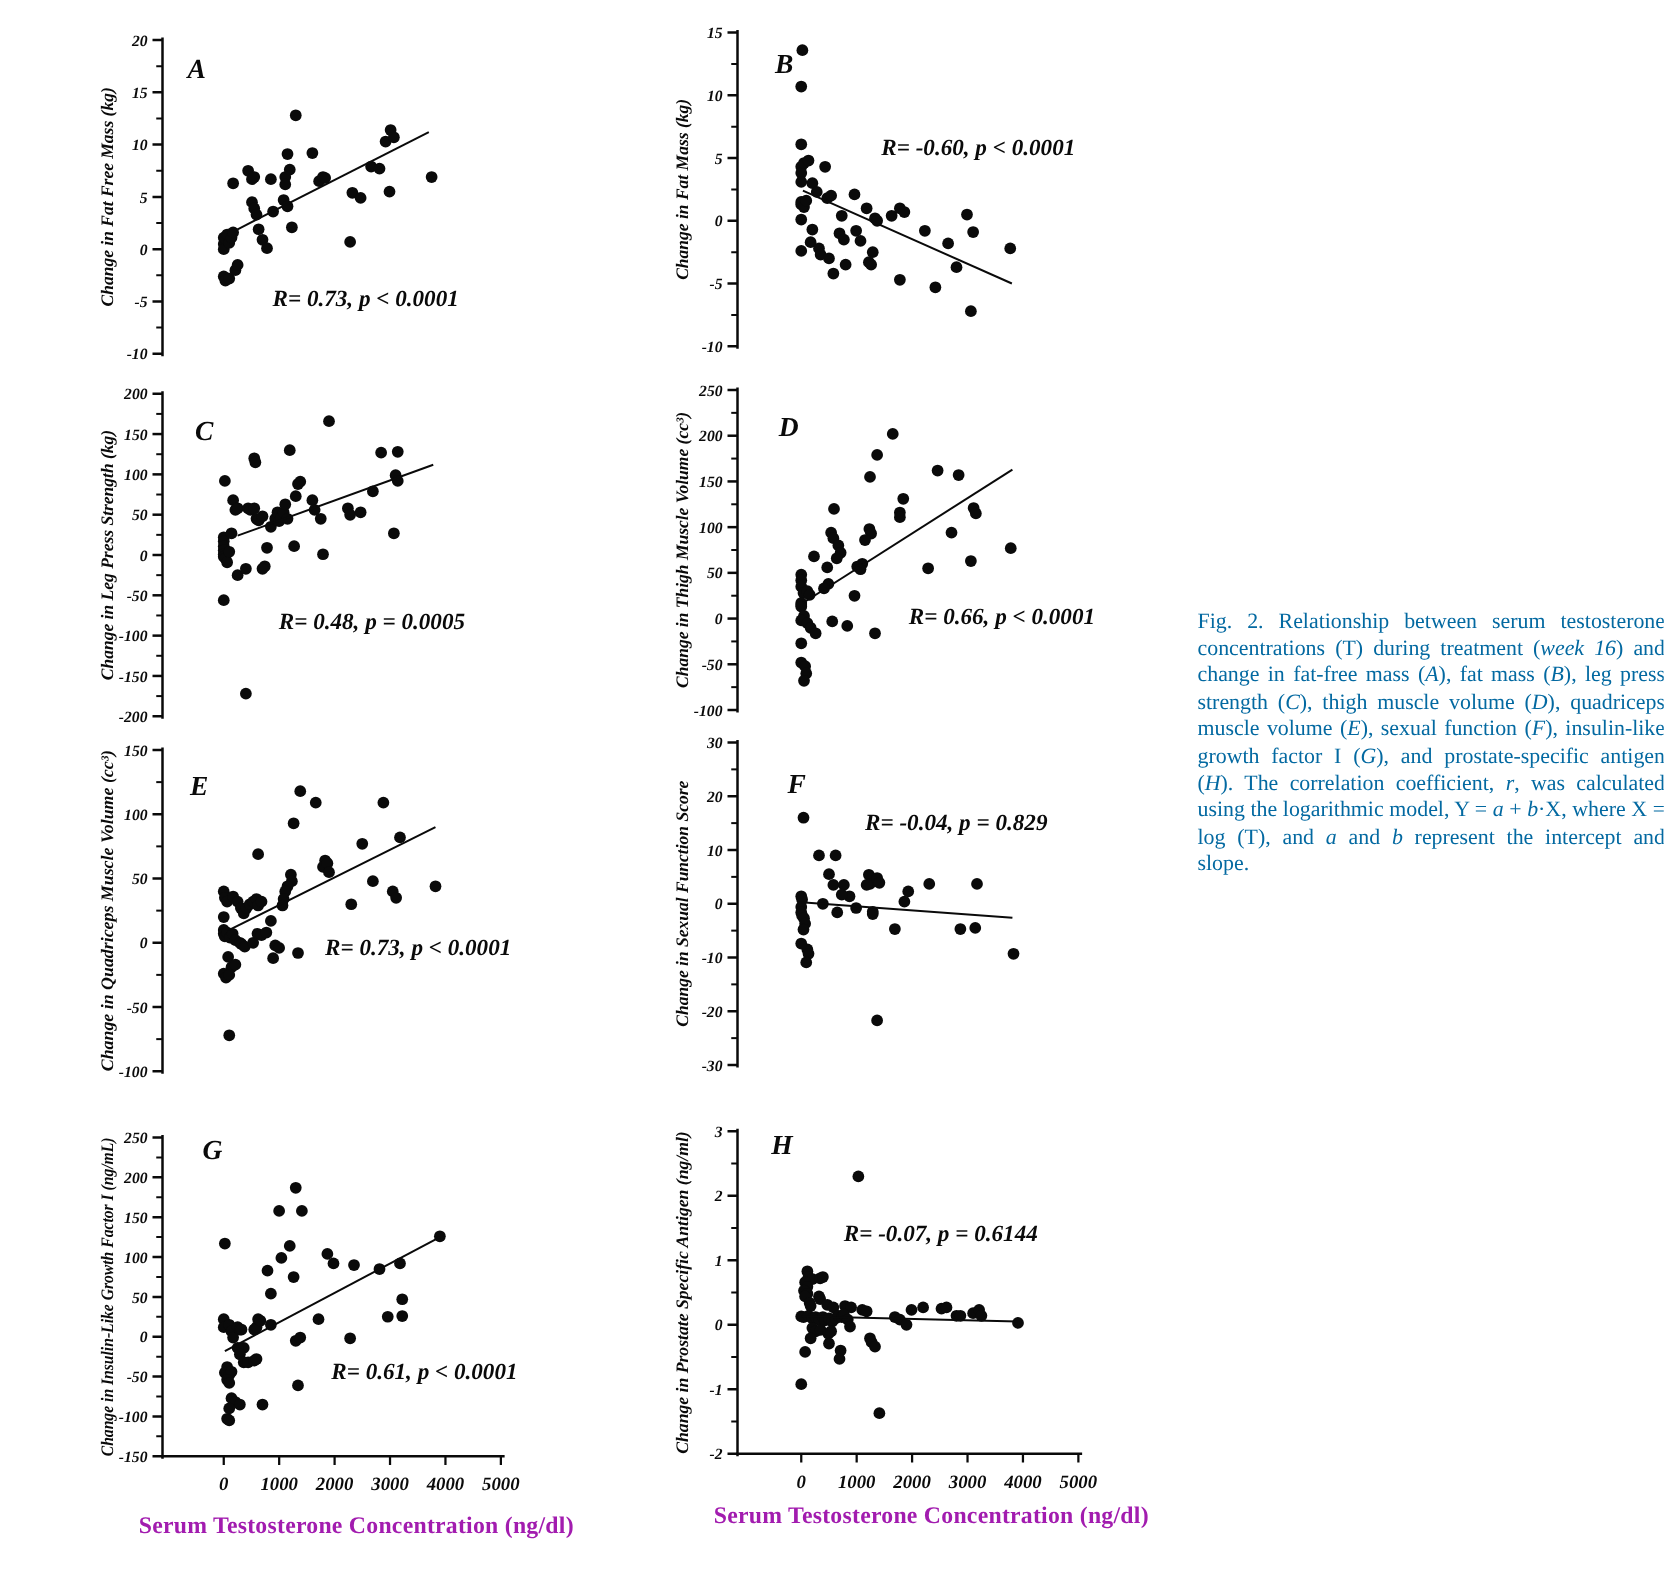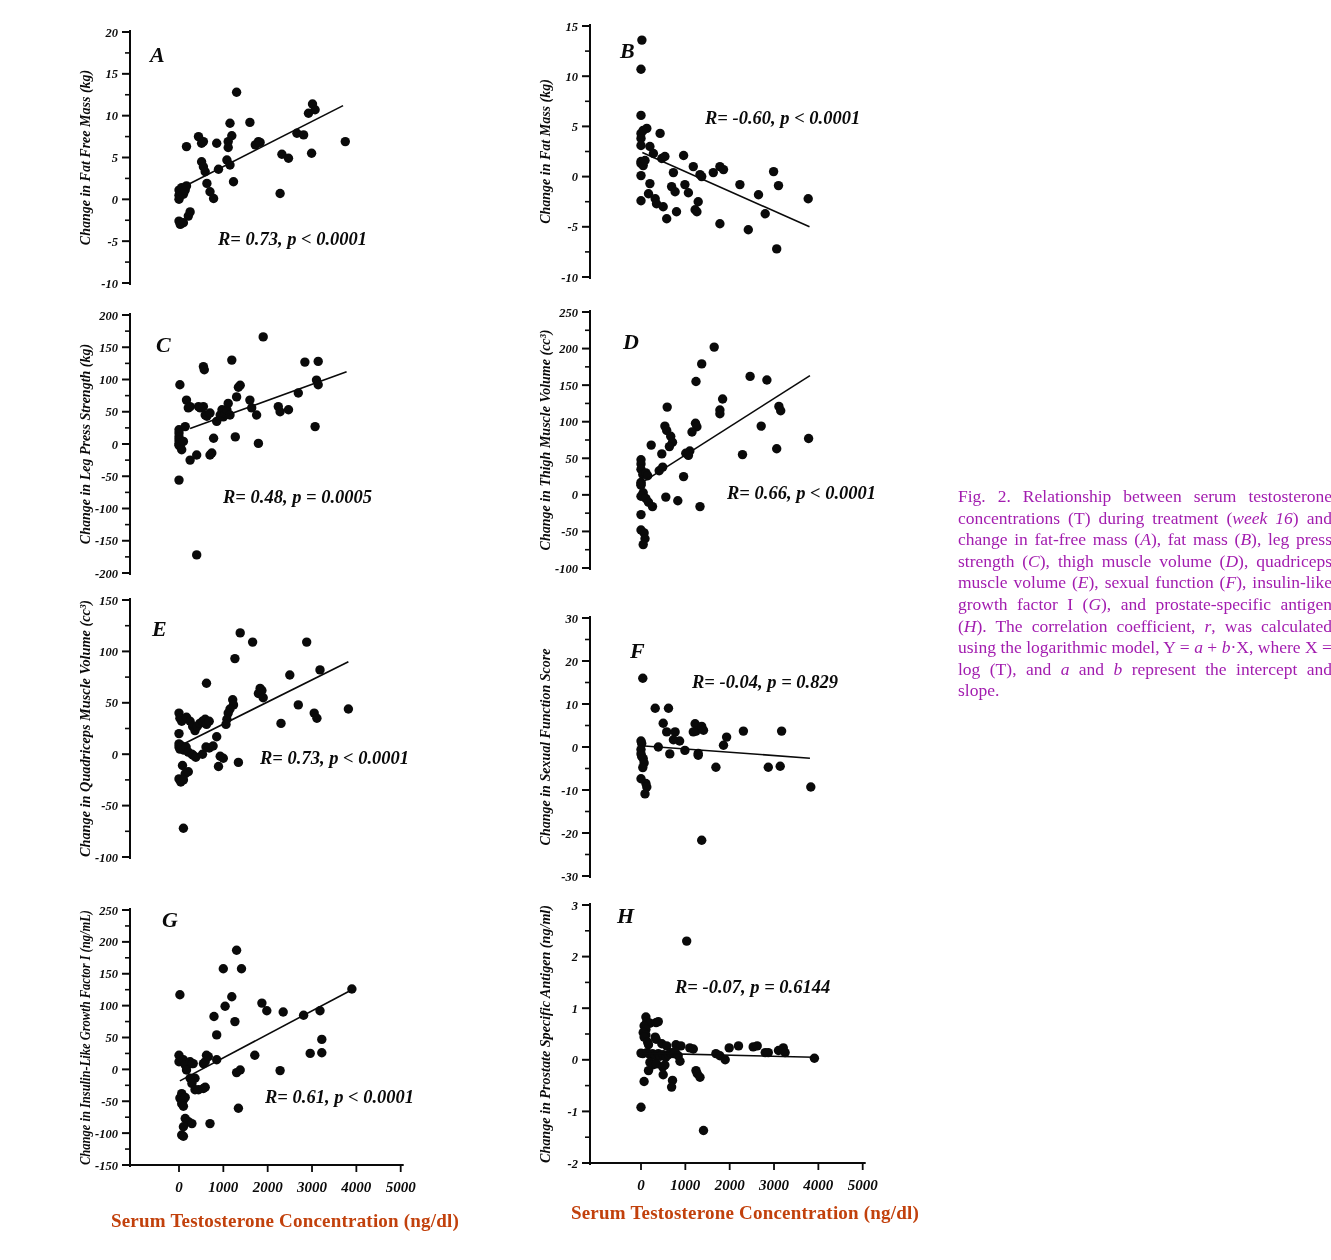--- a/index.html
+++ b/index.html
@@ -1,25 +1,25 @@
 <!DOCTYPE html>
 <html><head>
 <meta charset="utf-8">
 <style>
   html,body{margin:0;padding:0;background:#ffffff;}
   body{width:1331px;height:1260px;position:relative;overflow:hidden;
        font-family:"Liberation Serif","DejaVu Serif",serif;color:#000;}
   .panel{position:absolute;font-style:italic;}
   .panel svg{display:block;}
   .axis-title{position:absolute;font-weight:bold;font-size:19px;text-align:center;
-              letter-spacing:.2px;color:#c2410c;}
+              letter-spacing:.2px;color:#a21caf;}
   #axis-title-left{left:60px;top:1210px;width:450px;}
   #axis-title-right{left:520px;top:1202px;width:450px;}
   .caption{position:absolute;left:958px;top:486px;width:374px;font-size:17.5px;
-           line-height:21.6px;text-align:justify;color:#a21caf;}
+           line-height:21.6px;text-align:justify;color:#0369a1;}
   .caption .it{font-style:italic;}
 </style>
 </head>
 <body>
 
 <div>
   <div class="panel" id="panel-A" style="left: 60px; top: 10px;">
       <svg width="460" height="292" viewBox="0 0 460 292">
         <g>
           <line x1="70" y1="20" x2="70" y2="275" stroke="#0a0a0a" stroke-width="2"></line>
@@ -448,21 +448,21 @@
           <circle cx="119.0" cy="190.9" r="4.7" fill="#0a0a0a"></circle>
           <circle cx="120.8" cy="194.0" r="4.7" fill="#0a0a0a"></circle>
           <circle cx="123.4" cy="191.9" r="4.7" fill="#0a0a0a"></circle>
           <circle cx="123.4" cy="240.2" r="4.7" fill="#0a0a0a"></circle>
         </g>
         <line x1="123.434" y1="155.92000000000002" x2="288.37879999999996" y2="73.68" stroke="#0a0a0a" stroke-width="1.6"></line>
         <text x="92" y="48" fill="#0a0a0a" font-size="22" font-weight="bold">E</text>
         <text x="200" y="176" fill="#0a0a0a" font-size="18.5" font-weight="bold">R= 0.73, p &lt; 0.0001</text>
       </svg>
     </div>
-  <div class="panel" id="panel-F" style="left: 520px; top: 612px;">
+  <div class="panel" id="panel-F" style="left: 520px; top: 588px;">
       <svg width="460" height="292" viewBox="0 0 460 292">
         <g>
           <line x1="70" y1="4" x2="70" y2="266" stroke="#0a0a0a" stroke-width="2"></line>
           <line x1="62" y1="6" x2="70" y2="6" stroke="#0a0a0a" stroke-width="2"></line>
           <text x="58" y="10.5" text-anchor="end" fill="#0a0a0a" font-size="12.5" font-weight="bold">30</text>
           <line x1="65" y1="27.5" x2="70" y2="27.5" stroke="#0a0a0a" stroke-width="1.6"></line>
           <line x1="62" y1="49" x2="70" y2="49" stroke="#0a0a0a" stroke-width="2"></line>
           <text x="58" y="53.5" text-anchor="end" fill="#0a0a0a" font-size="12.5" font-weight="bold">20</text>
           <line x1="65" y1="70.5" x2="70" y2="70.5" stroke="#0a0a0a" stroke-width="1.6"></line>
           <line x1="62" y1="92" x2="70" y2="92" stroke="#0a0a0a" stroke-width="2"></line>

